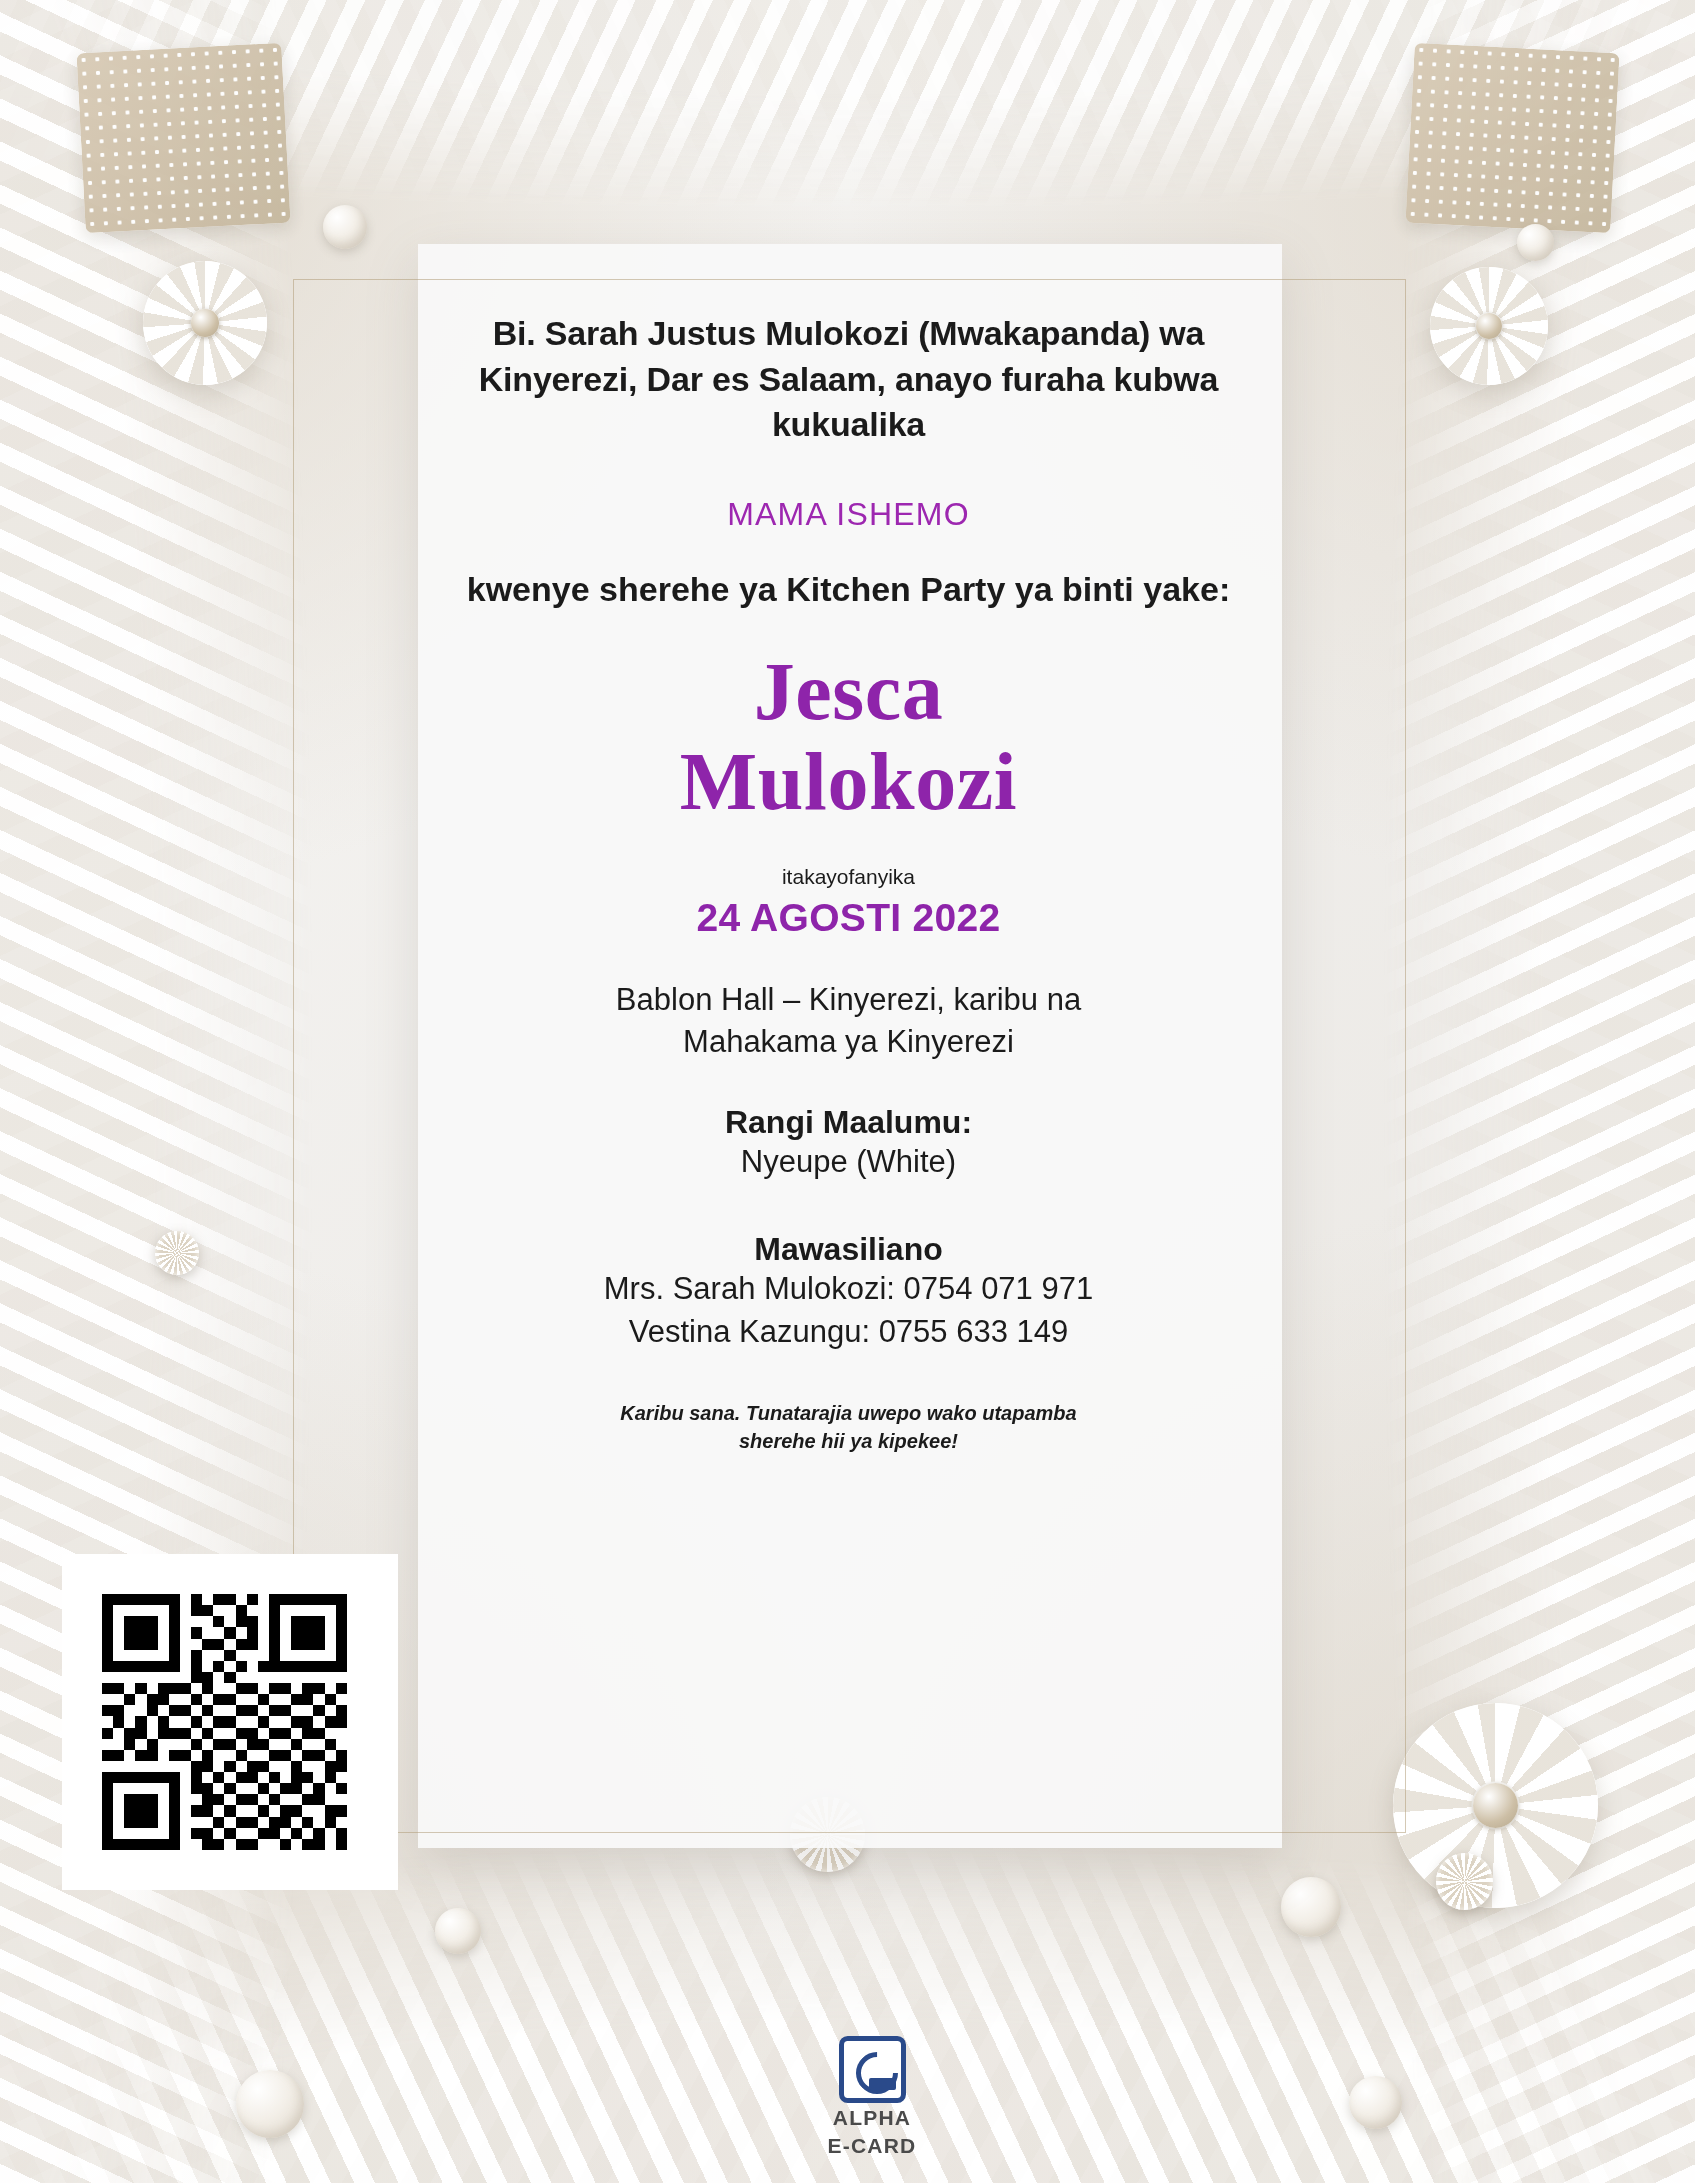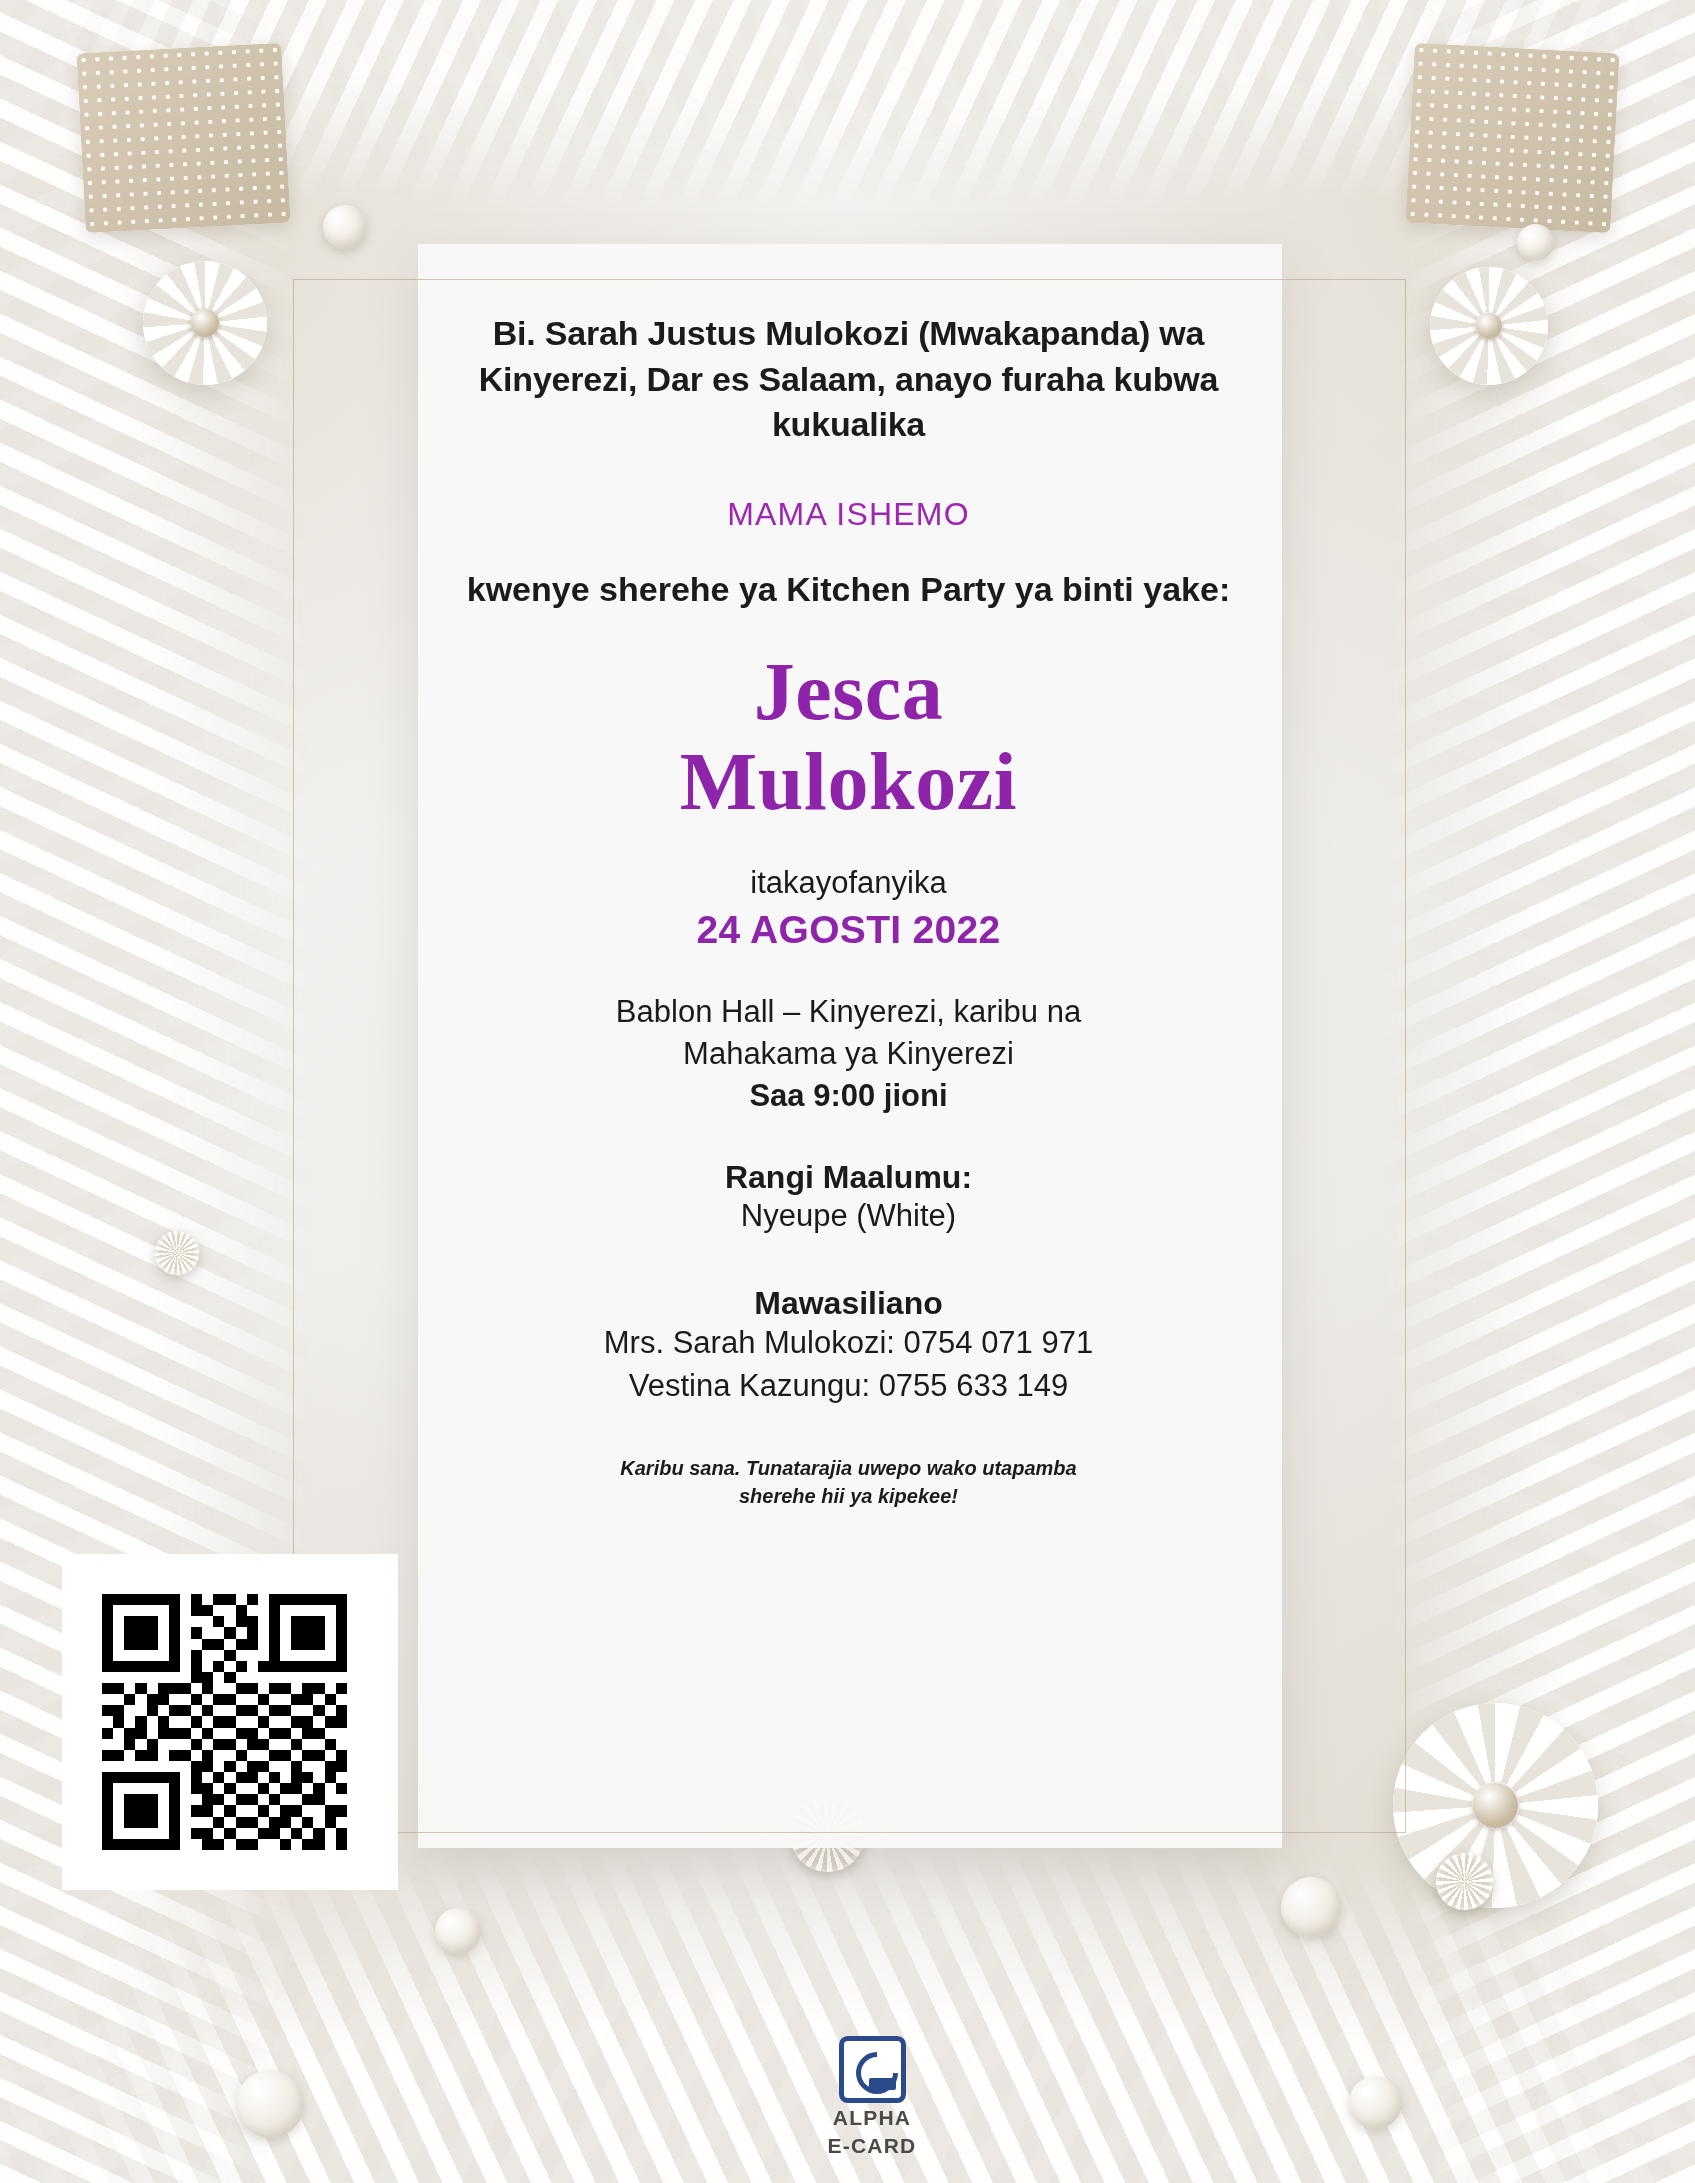--- a/index.html
+++ b/index.html
@@ -172,21 +172,21 @@
     margin-top: 35px;
     font-family: "Liberation Serif", serif;
     font-weight: 700;
     font-size: 82px;
     line-height: 1.1;
     color: #8e24aa;
     letter-spacing: 0.6px;
   }
   .sub-plain {
     margin-top: 37px;
-    font-size: 31px;
+    font-size: 21px;
     font-weight: 400;
   }
   .date {
     margin-top: 7.5px;
     font-size: 39px;
     font-weight: 700;
     color: #8e24aa;
     letter-spacing: 0.3px;
   }
   .venue {
@@ -337,21 +337,20 @@
       <div>Jesca</div>
       <div>Mulokozi</div>
     </div>
 
     <div class="sub-plain">itakayofanyika</div>
     <div class="date">24 AGOSTI 2022</div>
 
     <div class="venue">
       <div>Bablon Hall – Kinyerezi, karibu na</div>
       <div>Mahakama ya Kinyerezi</div>
-      <div class="time">Saa 9:00 jioni</div>
     </div>
 
     <div class="color-title">Rangi Maalumu:</div>
     <div class="color-value">Nyeupe (White)</div>
 
     <div class="contact-title">Mawasiliano</div>
     <div class="contact-line">Mrs. Sarah Mulokozi: 0754 071 971</div>
     <div class="contact-line">Vestina Kazungu: 0755 633 149</div>
 
     <div class="closing">

